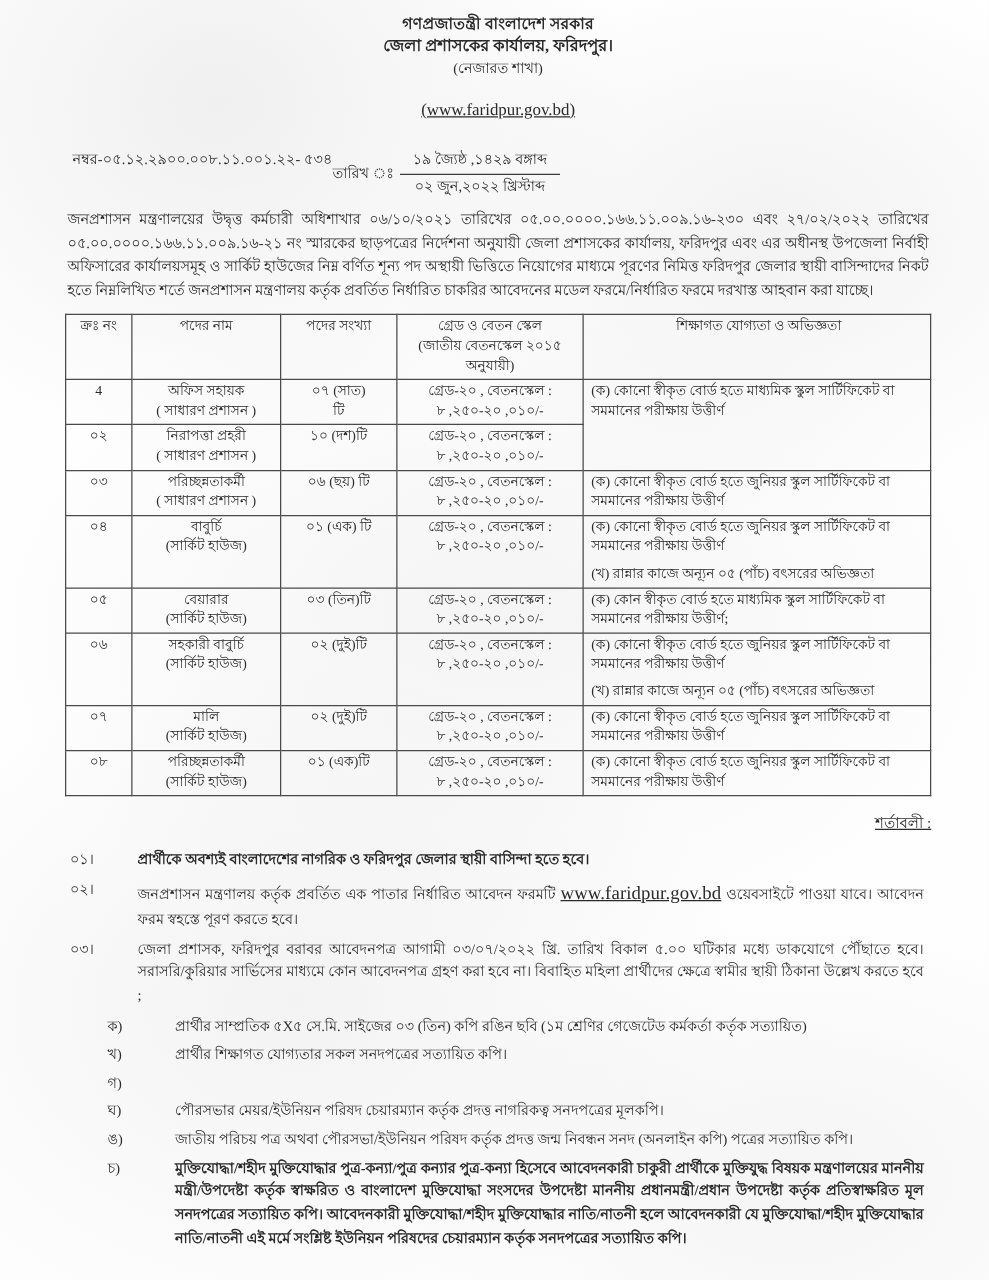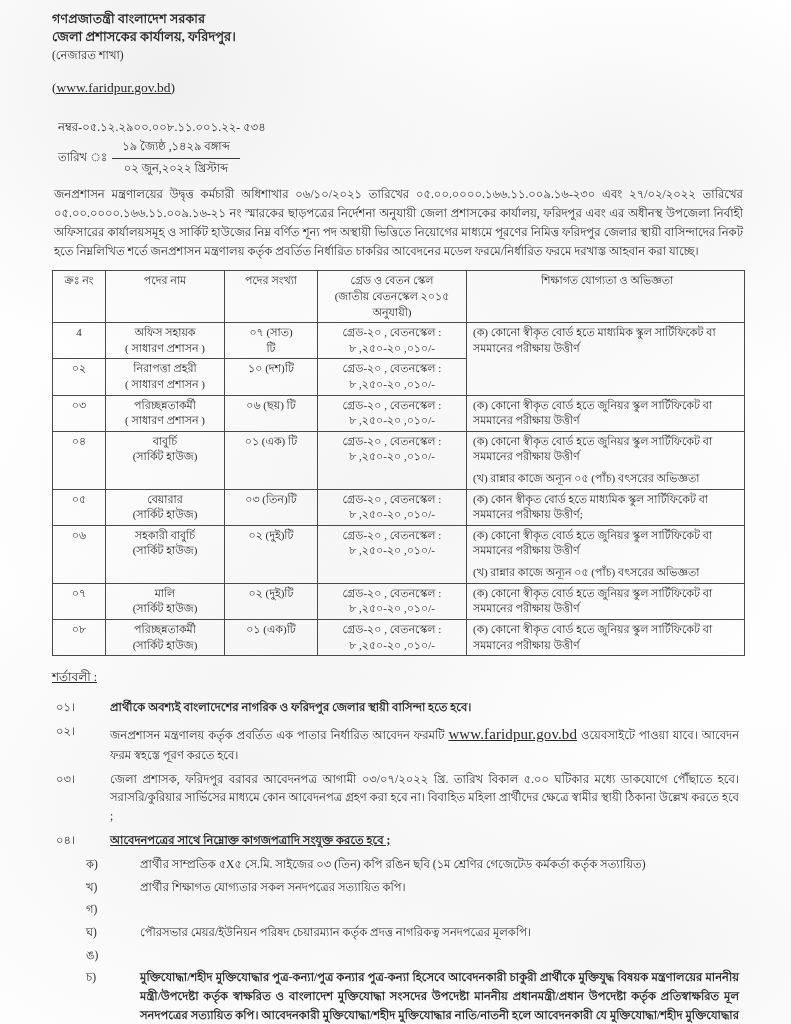--- a/index.html
+++ b/index.html
@@ -19,29 +19,29 @@
       radial-gradient(ellipse 55% 30% at 78% 18%, rgba(208,208,208,.26), rgba(255,255,255,0) 72%),
       radial-gradient(ellipse 70% 35% at 50% 48%, rgba(210,210,210,.22), rgba(255,255,255,0) 75%),
       radial-gradient(ellipse 60% 35% at 30% 78%, rgba(206,206,206,.22), rgba(255,255,255,0) 75%),
       radial-gradient(ellipse 50% 25% at 80% 92%, rgba(212,212,212,.20), rgba(255,255,255,0) 78%),
       linear-gradient(#ffffff,#fdfdfd);
     pointer-events:none;
   }
   .sheet{position:absolute;inset:0;padding:0;}
   .content{position:relative;z-index:2;padding:10px 46px 0 52px;}
 
-  .hdr{line-height:1.45;}
+  .hdr{text-align:center;line-height:1.45;}
   .hdr .l1{font-size:12.5px;font-weight:700;letter-spacing:.2px;}
   .hdr .l2{font-size:13px;font-weight:700;}
   .hdr .l3{font-size:11.5px;}
   .hdr .l4{font-size:13.5px;text-decoration:underline;margin-top:14px;
            font-family:"Liberation Serif",serif;}
 
-  .memoRow{display:flex;justify-content:flex-end;align-items:flex-start;
-           margin-top:22px;padding:0 4px 0 6px;flex-direction:column;}
+  .memoRow{display:flex;justify-content:flex-start;align-items:flex-start;
+           margin-top:22px;padding:0 4px 0 6px;}
   .memoNo{font-size:11.5px;letter-spacing:.1px;}
   .dateWrap{display:flex;align-items:center;gap:5px;margin-right:18px;}
   .dateLabel{font-size:11.5px;}
   .dateStack{display:flex;flex-direction:column;align-items:center;font-size:11.5px;}
   .dateStack .top{border-bottom:1.1px solid #3a3a3a;padding:0 10px 1px;}
   .dateStack .bot{padding:1px 10px 0;}
 
   .docTitle{text-align:center;margin-top:14px;font-size:12.5px;}
   .docTitle span{text-decoration:underline;}
 
@@ -54,21 +54,21 @@
              font-size:11px;vertical-align:top;line-height:1.42;}
   table.jobs th{text-align:center;font-weight:400;}
   .c-sl{width:46px;text-align:center;margin-top:13px;}
   .c-name{width:112px;text-align:center;}
   .c-num{width:86px;text-align:center;}
   .c-grade{width:142px;text-align:center;}
   .c-qual{text-align:left;padding-left:6px!important;}
   td.c-sl,td.c-name,td.c-num,td.c-grade{text-align:center;}
   .rowline2{display:block;}
 
-  .condTitle{text-align:left;margin-top:12px;font-size:12px;}
+  .condTitle{text-align:right;margin-top:12px;font-size:12px;}
   .condTitle span{text-decoration:underline;}
 
   ol.conds{list-style:none;margin:10px 0 0;padding:0;}
   ol.conds>li{display:flex;font-size:11.5px;line-height:1.62;margin-bottom:5px;}
   ol.conds>li .mk{width:54px;flex:0 0 54px;padding-left:4px;}
   ol.conds>li .tx{flex:1;text-align:justify;text-justify:inter-word;padding-right:6px;}
   .b{font-weight:700;}
   .ul{text-decoration:underline;}
   .site{font-family:"Liberation Serif",serif;font-size:15px;text-decoration:underline;
         letter-spacing:.1px;}
@@ -275,44 +275,41 @@
         <span class="tx">
           <span>জনপ্রশাসন মন্ত্রণালয় কর্তৃক প্রবর্তিত এক পাতার নির্ধারিত আবেদন ফরমটি</span>
           <span class="site">www.faridpur.gov.bd</span>
           <span>ওয়েবসাইটে পাওয়া যাবে। আবেদন ফরম  স্বহস্তে পূরণ করতে হবে।</span>
         </span>
       </li>
       <li>
         <span class="mk">০৩।</span>
         <span class="tx">জেলা প্রশাসক, ফরিদপুর  বরাবর আবেদনপত্র  আগামী ০৩/০৭/২০২২ খ্রি. তারিখ বিকাল ৫.০০ ঘটিকার মধ্যে  ডাকযোগে পৌঁছাতে হবে। সরাসরি/কুরিয়ার সার্ভিসের মাধ্যমে  কোন আবেদনপত্র গ্রহণ করা হবে না।  বিবাহিত মহিলা প্রার্থীদের ক্ষেত্রে স্বামীর স্থায়ী ঠিকানা উল্লেখ করতে হবে ;</span>
       </li>
-      <li>
-        <span class="mk">০৪।</span>
-        <span class="tx b ul">আবেদনপত্রের সাথে নিম্নোক্ত কাগজপত্রাদি সংযুক্ত করতে হবে ;</span>
-      </li>
     </ol>
 
     <ul class="docs">
       <li>
         <span class="mk">ক)</span>
         <span class="tx">প্রার্থীর সাম্প্রতিক ৫X৫ সে.মি. সাইজের ০৩ (তিন) কপি রঙিন ছবি (১ম শ্রেণির গেজেটেড কর্মকর্তা কর্তৃক সত্যায়িত)</span>
       </li>
       <li>
         <span class="mk">খ)</span>
         <span class="tx">প্রার্থীর শিক্ষাগত যোগ্যতার সকল সনদপত্রের সত্যায়িত কপি।</span>
       </li>
       <li>
         <span class="mk">গ)</span>
       </li>
       <li>
         <span class="mk">ঘ)</span>
         <span class="tx">পৌরসভার মেয়র/ইউনিয়ন পরিষদ চেয়ারম্যান কর্তৃক প্রদত্ত নাগরিকত্ব সনদপত্রের মূলকপি।</span>
       </li>
       <li>
         <span class="mk">ঙ)</span>
+        <span class="tx">জাতীয় পরিচয় পত্র অথবা পৌরসভা/ইউনিয়ন পরিষদ কর্তৃক প্রদত্ত জন্ম নিবন্ধন সনদ (অনলাইন কপি) পত্রের সত্যায়িত কপি।</span>
       </li>
       <li>
         <span class="mk">চ)</span>
         <span class="tx b">মুক্তিযোদ্ধা/শহীদ মুক্তিযোদ্ধার পুত্র-কন্যা/পুত্র কন্যার পুত্র-কন্যা হিসেবে আবেদনকারী চাকুরী প্রার্থীকে মুক্তিযুদ্ধ  বিষয়ক মন্ত্রণালয়ের মাননীয় মন্ত্রী/উপদেষ্টা কর্তৃক স্বাক্ষরিত ও বাংলাদেশ মুক্তিযোদ্ধা সংসদের উপদেষ্টা মাননীয় প্রধানমন্ত্রী/প্রধান উপদেষ্টা কর্তৃক প্রতিস্বাক্ষরিত মূল সনদপত্রের সত্যায়িত কপি। আবেদনকারী  মুক্তিযোদ্ধা/শহীদ মুক্তিযোদ্ধার নাতি/নাতনী হলে আবেদনকারী যে মুক্তিযোদ্ধা/শহীদ মুক্তিযোদ্ধার নাতি/নাতনী এই মর্মে সংশ্লিষ্ট ইউনিয়ন পরিষদের চেয়ারম্যান কর্তৃক সনদপত্রের সত্যায়িত কপি।</span>
       </li>
 
     </ul>
 
   </div>
 </div>

